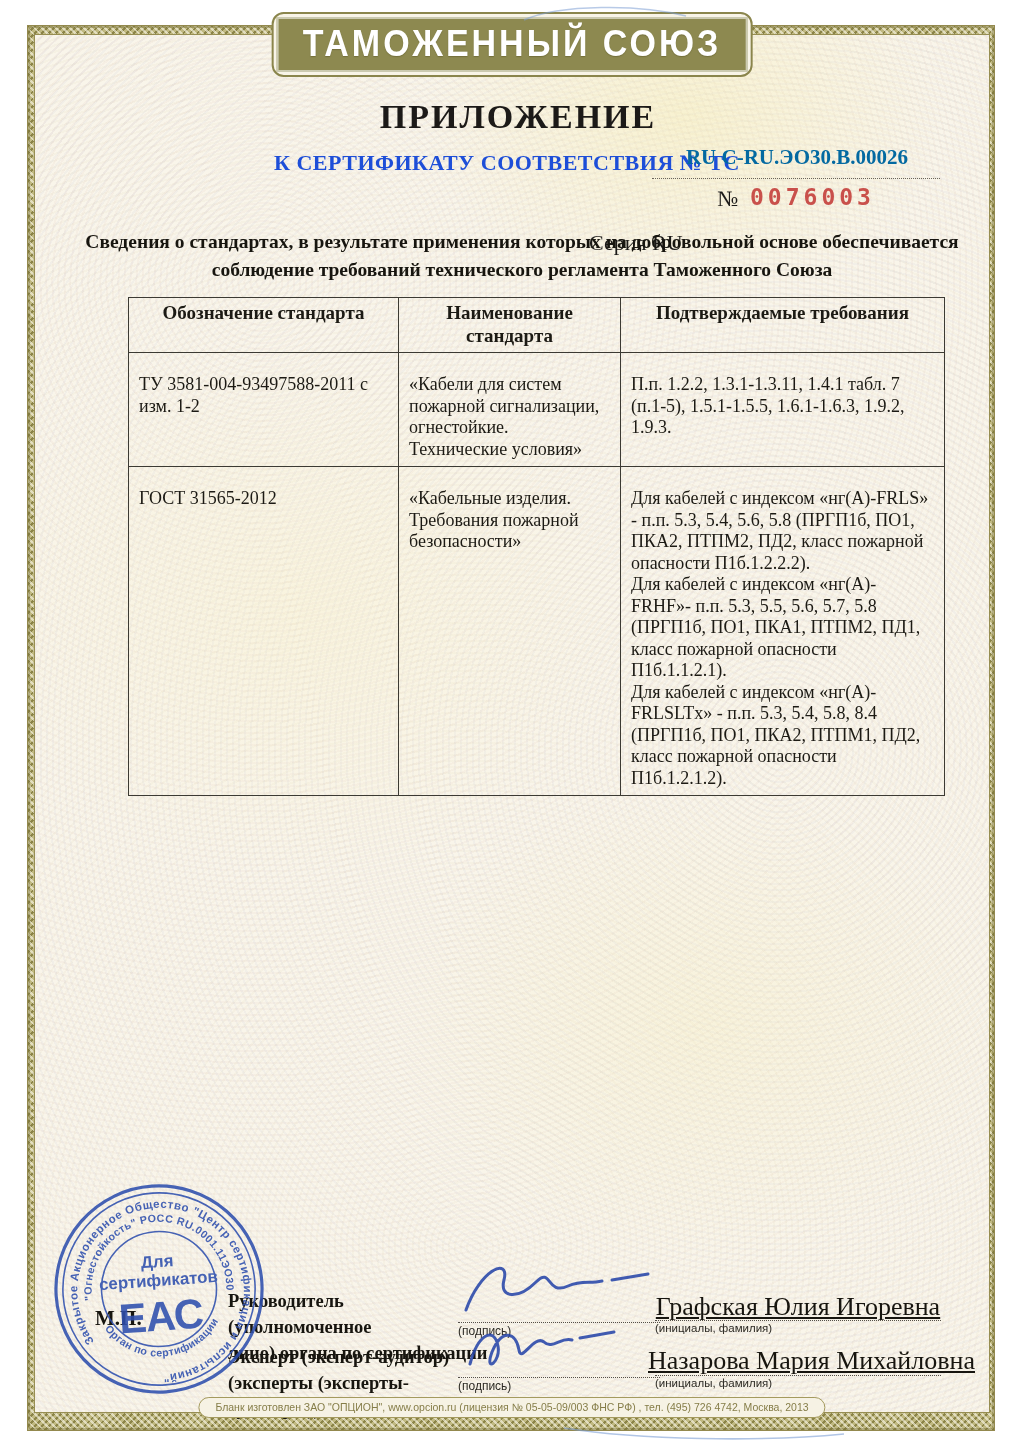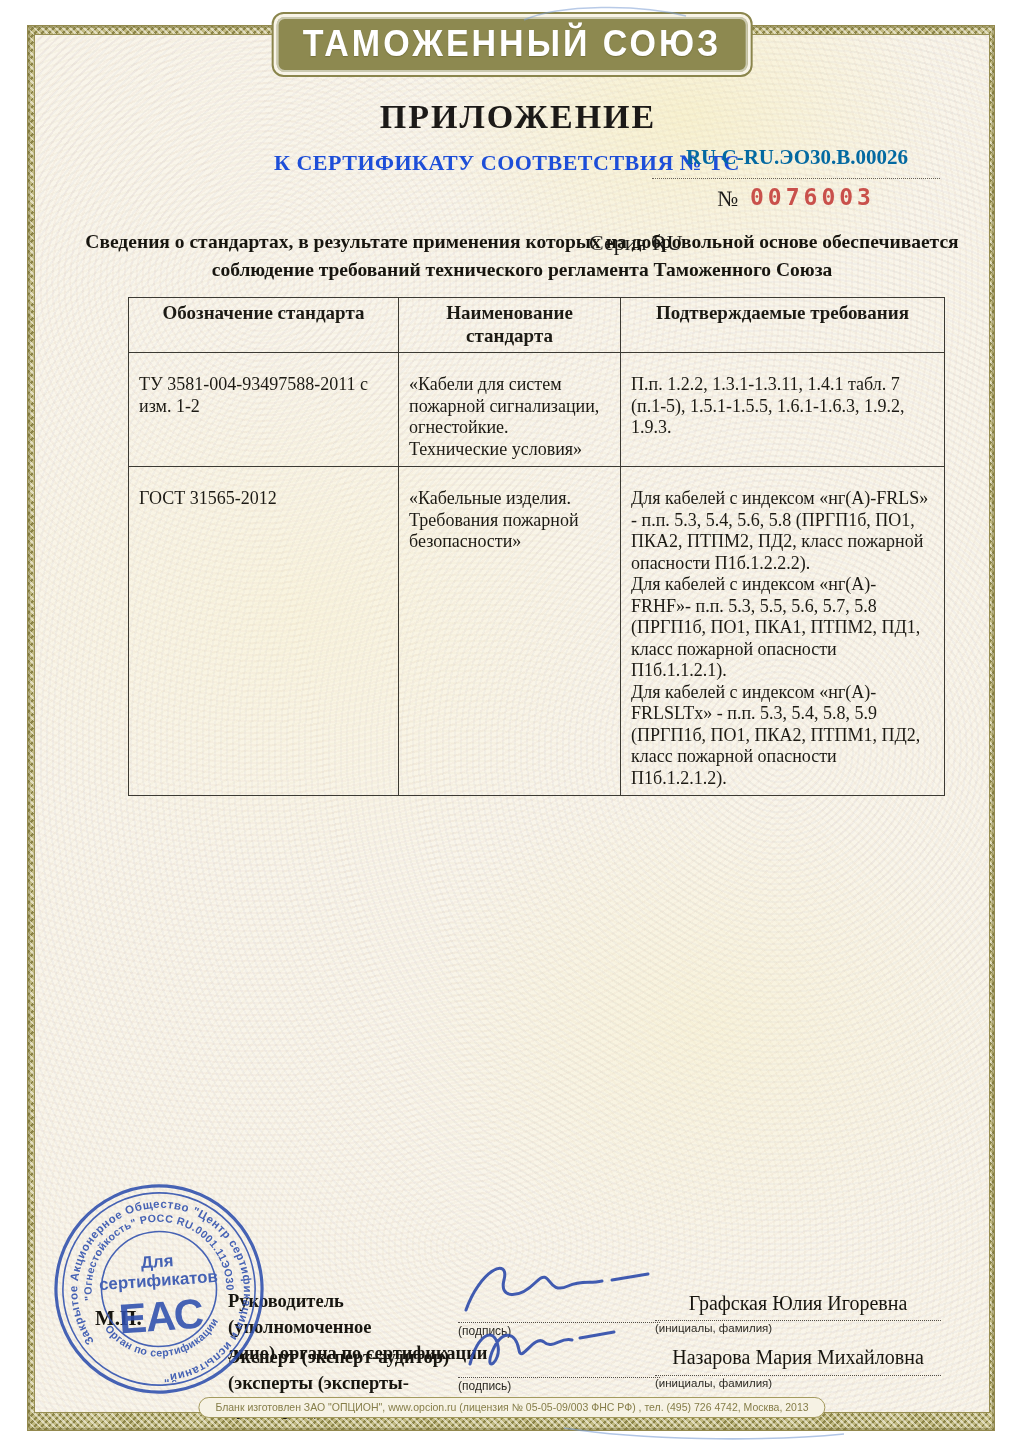--- a/index.html
+++ b/index.html
@@ -36,21 +36,21 @@
     box-shadow: inset 0 0 0 1px #978e52;
   }
 
   
   .banner {
     position:absolute; top:12px; left:50%; transform:translateX(-50%);
     border:2px solid #8a854c; border-radius:12px; padding:3px;
     background:#f8f4e7; z-index:5;
   }
   .banner-inner {
-    background:#8d8950; border-radius:8px; padding:7px 26px 9px 26px;
+    background:#8d8950; border-radius:0; padding:7px 26px 9px 26px;
     box-shadow: inset 0 0 0 2px rgba(255,255,255,.55);
   }
   .banner-text {
     color:#ffffff; font-family:"Liberation Sans", sans-serif;
     font-weight:bold; font-size:34px; letter-spacing:3px;
     transform:scaleY(1.08); white-space:nowrap;
     text-shadow:0 1px 1px rgba(90,85,40,.5);
   }
 
   .abs { position:absolute; }
@@ -105,21 +105,21 @@
   
   .role {
     left:228px; width:262px; font-size:18.5px; font-weight:bold;
     line-height:26px; color:#17150f;
   }
   .sig-line  { border-top:1px dotted #555048; height:0; }
   .small-cap {
     font-family:"Liberation Sans", sans-serif; font-size:12px;
     color:#2c2a24; text-align:left;
   }
-  .person-name { width:300px; text-align:center; font-size:20px; color:#17150f; white-space:nowrap; }
+  .person-name { width:300px; text-align:center; font-size:26px; color:#17150f; white-space:nowrap;text-decoration:underline; }
 
   .seal-mark { top:1306px; left:95px; font-size:21px; font-weight:bold; color:#17150f; z-index:3; }
 
   .stamp-wrap { top:1180px; left:50px; width:218px; height:218px; z-index:4; }
 
   .footer-pill {
     top:1397px; left:50%; transform:translateX(-50%);
     border:1.5px solid #a49a5e; border-radius:13px;
     background:#f6f2e4; padding:3px 16px 4px 16px; z-index:6;
     font-family:"Liberation Sans", sans-serif; font-size:10.5px;
@@ -174,21 +174,21 @@
       <td class="c-req">
         <p>П.п. 1.2.2, 1.3.1-1.3.11, 1.4.1 табл. 7 (п.1-5), 1.5.1-1.5.5, 1.6.1-1.6.3, 1.9.2, 1.9.3.</p>
       </td>
     </tr>
     <tr class="r2">
       <td class="c-des">ГОСТ 31565-2012</td>
       <td class="c-name">«Кабельные изделия. Требования пожарной безопасности»</td>
       <td class="c-req">
         <p>Для кабелей с индексом «нг(А)-FRLS» - п.п. 5.3, 5.4, 5.6, 5.8 (ПРГП1б, ПО1, ПКА2, ПТПМ2, ПД2, класс пожарной опасности П1б.1.2.2.2).</p>
         <p>Для кабелей с индексом «нг(А)-FRHF»- п.п. 5.3, 5.5, 5.6, 5.7, 5.8 (ПРГП1б, ПО1, ПКА1, ПТПМ2, ПД1, класс пожарной опасности П1б.1.1.2.1).</p>
-        <p>Для кабелей с индексом «нг(А)-FRLSLTx» - п.п. 5.3, 5.4, 5.8, 5.9 (ПРГП1б, ПО1, ПКА2, ПТПМ1, ПД2, класс пожарной опасности П1б.1.2.1.2).</p>
+        <p>Для кабелей с индексом «нг(А)-FRLSLTx» - п.п. 5.3, 5.4, 5.8, 8.4 (ПРГП1б, ПО1, ПКА2, ПТПМ1, ПД2, класс пожарной опасности П1б.1.2.1.2).</p>
       </td>
     </tr>
   </tbody>
     </table>
 
   <div class="abs stamp-wrap">
     <svg width="218" height="218" viewBox="0 0 220 220" style="opacity:.88; transform:rotate(-4deg);">
       <defs>
         <path id="arcOuter" d="M 41.2 158.2 A 84 84 0 1 1 42.0 159.4"></path>
         <path id="arcInnerTop" d="M 43.0 121.8 A 68 68 0 1 1 177.0 121.8"></path>

